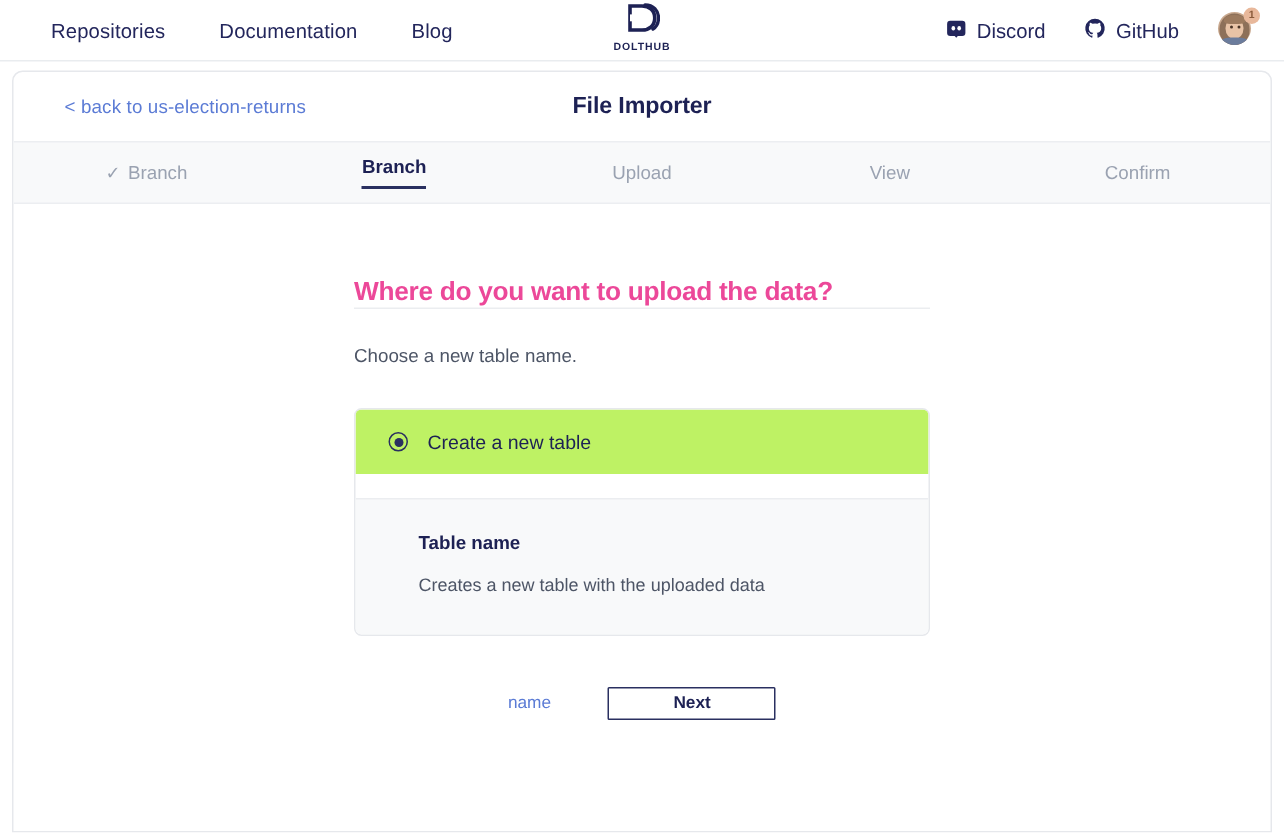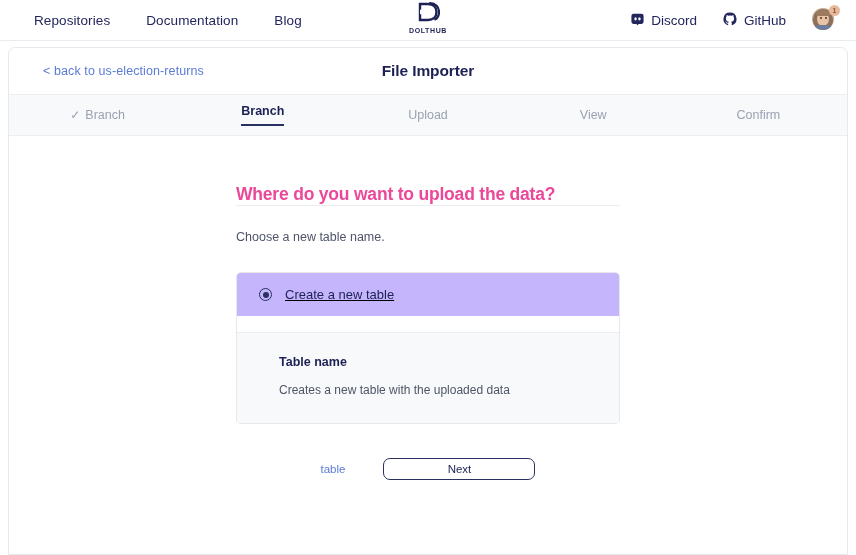--- a/index.html
+++ b/index.html
@@ -213,23 +213,22 @@
     border: 1px solid #e6e8ec;
     border-radius: 5px;
     overflow: hidden;
     background: #fff;
   }
   .opt-head {
     display: flex;
     align-items: center;
     gap: 13px;
     padding: 14px 22px;
-    background: #c4b5fd;
-    cursor: pointer;
-    text-decoration: underline;
+    background: #bef264;
+    cursor: pointer;
   }
   .radio {
     width: 13px; height: 13px;
     border-radius: 50%;
     border: 1.5px solid #2a3060;
     display: flex;
     align-items: center;
     justify-content: center;
     flex: none;
   }
@@ -278,29 +277,30 @@
   .back-btn {
     font-size: 11.5px;
     color: #5b7bd5;
     background: none;
     border: none;
     cursor: pointer;
     font-family: "Liberation Sans", sans-serif;
     padding: 0;
   }
   .next-btn {
-    width: 152px;
+    width: 112px;
     height: 22px;
     border: 1px solid #2a3060;
-    border-radius: 7px;
+    border-radius: 1px;
     background: #ffffff;
     color: #1d2154;
     font-size: 11.5px;
     font-family: "Liberation Sans", sans-serif;
     cursor: pointer;
+    font-weight: bold;
   }
 </style>
 </head>
 <body>
 
 <div class="topnav">
 
   <div class="nav-left">
     <a class="nav-link">Repositories</a>
     <a class="nav-link">Documentation</a>
@@ -396,21 +396,21 @@
             </span>
             <span class="opt-label">Create a new table</span>
           </div>
           <div class="opt-body">
             <div class="field-label">Table name</div>
             <div class="help">Creates a new table with the uploaded data</div>
           </div>
         </div>
 
         <div class="actions">
-          <button class="back-btn">table</button>
+          <button class="back-btn">name</button>
           <button class="next-btn">Next</button>
         </div>
 
       </div>
     </div>
 
   </div>
 </div>
 
 </body></html>

